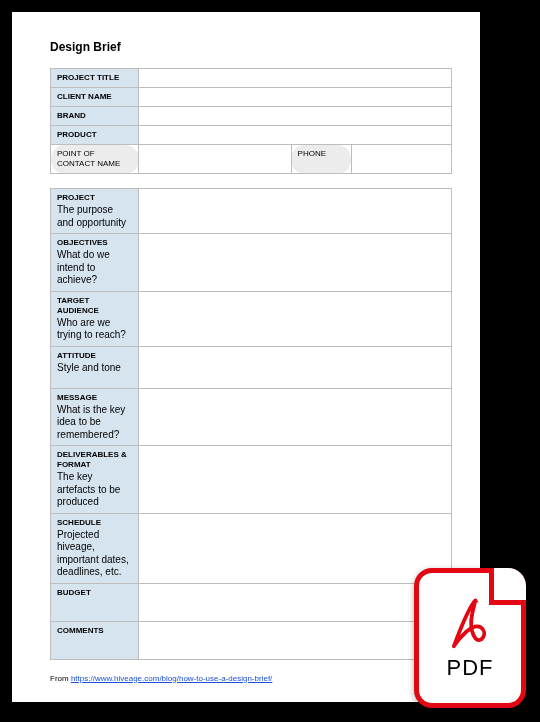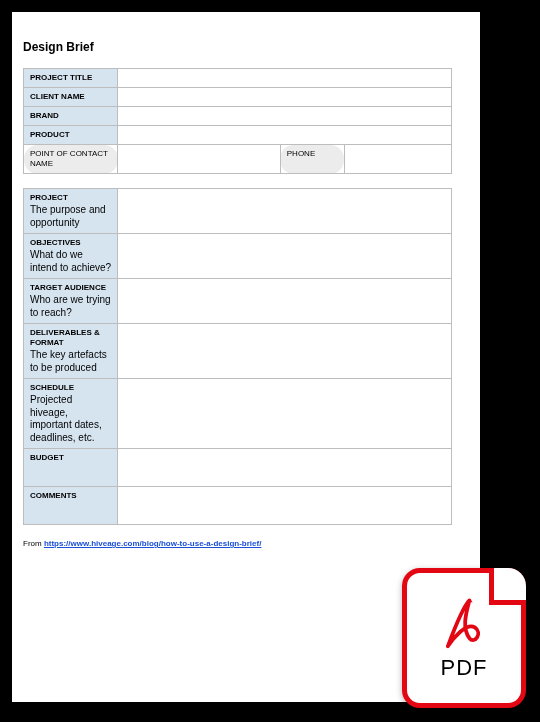--- a/index.html
+++ b/index.html
@@ -14,21 +14,21 @@
     overflow: hidden;
   }
   .page {
     position: absolute;
     top: 12px;
     left: 12px;
     width: 468px;
     height: 690px;
     background: #fff;
     box-shadow: 3px 3px 8px rgba(0,0,0,0.5);
-    padding: 28px 28px 18px 11px;
+    padding: 28px 28px 18px 38px;
   }
   .title {
     font-size: 12px;
     font-weight: bold;
     margin-bottom: 14px;
   }
   table {
     width: 100%;
     border-collapse: collapse;
     table-layout: fixed;
@@ -55,26 +55,26 @@
     font-weight: normal;
     font-size: 10px;
     display: block;
     margin-top: 1px;
   }
   .spacer { height: 14px; }
   .source {
     font-size: 8px;
     margin-top: 14px;
   }
-  .source a { color: #1a4fd6; text-decoration: underline; font-weight: bold; }
+  .source a { color: #1a4fd6; text-decoration: underline; }
   .pdf-badge {
     position: absolute;
     right: 14px;
     bottom: 14px;
-    width: 124px;
+    width: 112px;
     height: 140px;
     background: #fff;
     border: 5px solid #e30613;
     border-radius: 18px;
     display: flex;
     flex-direction: column;
     align-items: center;
     justify-content: center;
     box-shadow: 0 2px 6px rgba(0,0,0,0.3);
   }
@@ -162,20 +162,34 @@
     </tr>
     <tr>
       <td class="lbl-blue" style="height:42px">
         <span>TARGET AUDIENCE</span>
         <span class="sub">Who are we trying to reach?</span>
       </td>
       <td></td>
     </tr>
     <tr>
       <td class="lbl-blue" style="height:42px">
+        <span>ATTITUDE</span>
+        <span class="sub">Style and tone</span>
+      </td>
+      <td></td>
+    </tr>
+    <tr>
+      <td class="lbl-blue" style="height:42px">
+        <span>MESSAGE</span>
+        <span class="sub">What is the key idea to be remembered?</span>
+      </td>
+      <td></td>
+    </tr>
+    <tr>
+      <td class="lbl-blue" style="height:42px">
         <span>DELIVERABLES &amp; FORMAT</span>
         <span class="sub">The key artefacts to be produced</span>
       </td>
       <td></td>
     </tr>
     <tr>
       <td class="lbl-blue" style="height:42px">
         <span>SCHEDULE</span>
         <span class="sub">Projected hiveage, important dates, deadlines, etc.</span>
       </td>

